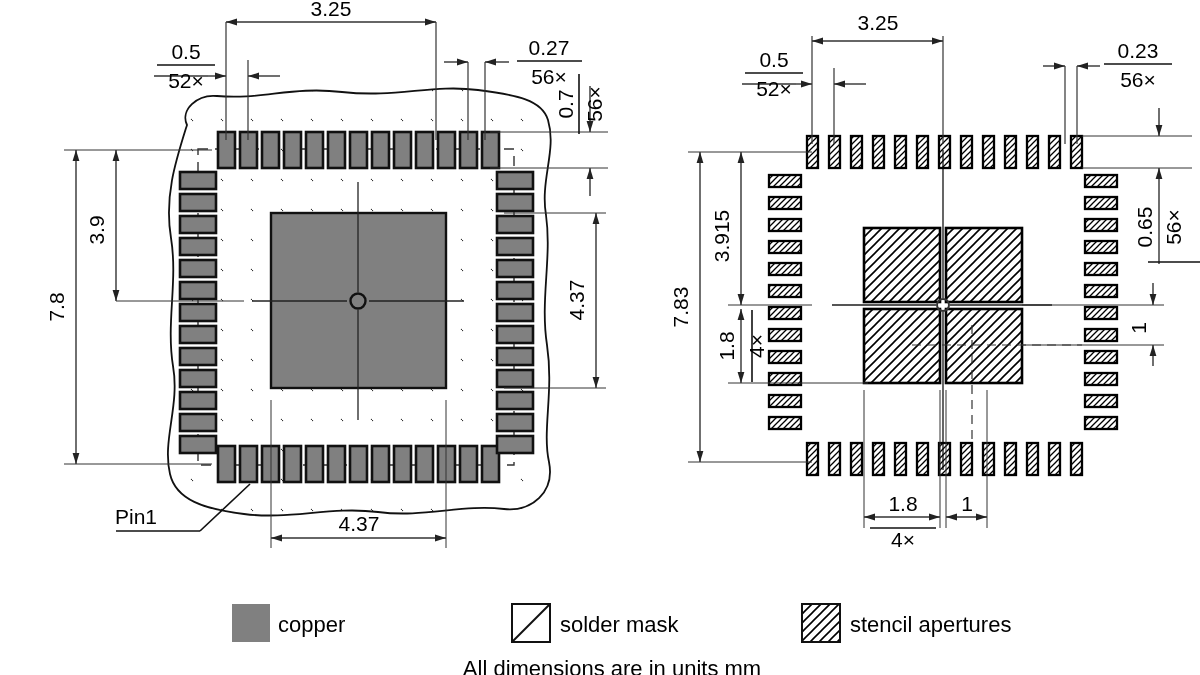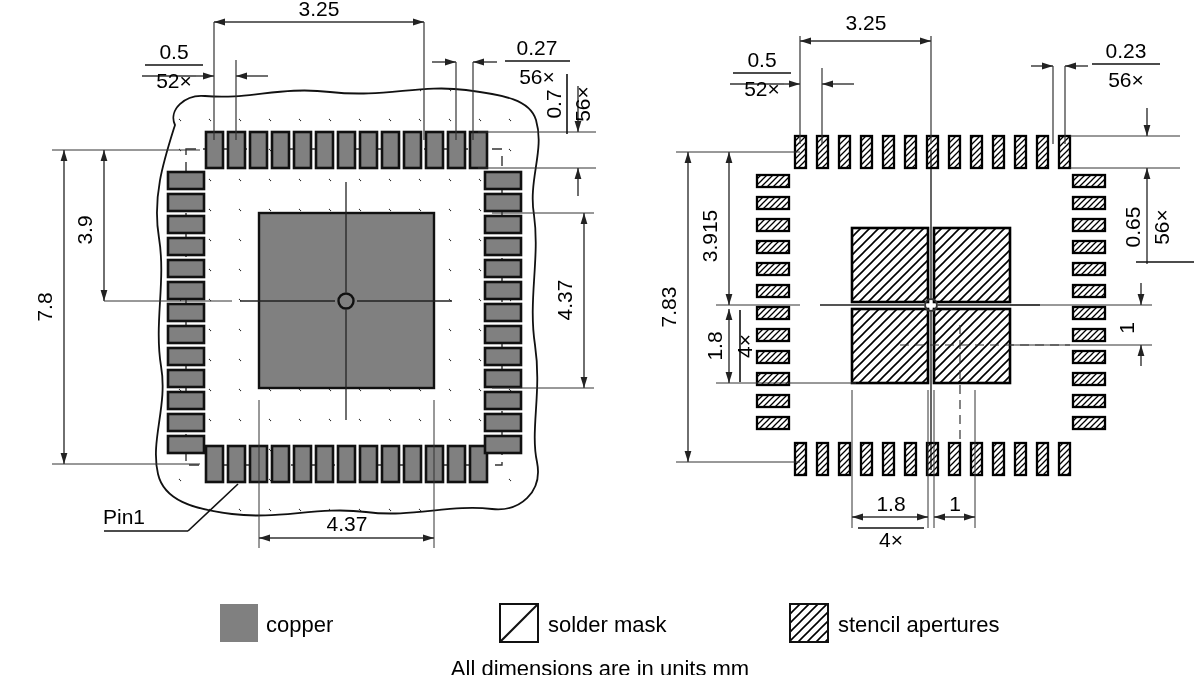--- a/index.html
+++ b/index.html
@@ -1,17 +1,17 @@
 <!DOCTYPE html>
 <html><head>
 <meta charset="utf-8">
 <style>
   html,body{margin:0;padding:0;background:#ffffff;}
   body{width:1200px;height:675px;overflow:hidden;font-family:"Liberation Sans",sans-serif;color:#000;}
-  #root{position:relative;width:980px;height:675px;}
+  #root{position:relative;width:980px;height:675px;padding-left:12px;}
   svg{display:block;}
   text{font-family:"Liberation Sans",sans-serif;fill:#000;}
   .dimtxt{font-size:21px;}
   .legtxt{font-size:22px;}
   .notetxt{font-size:22px;}
   .pintxt{font-size:21px;}
 </style>
 </head>
 <body>
 

